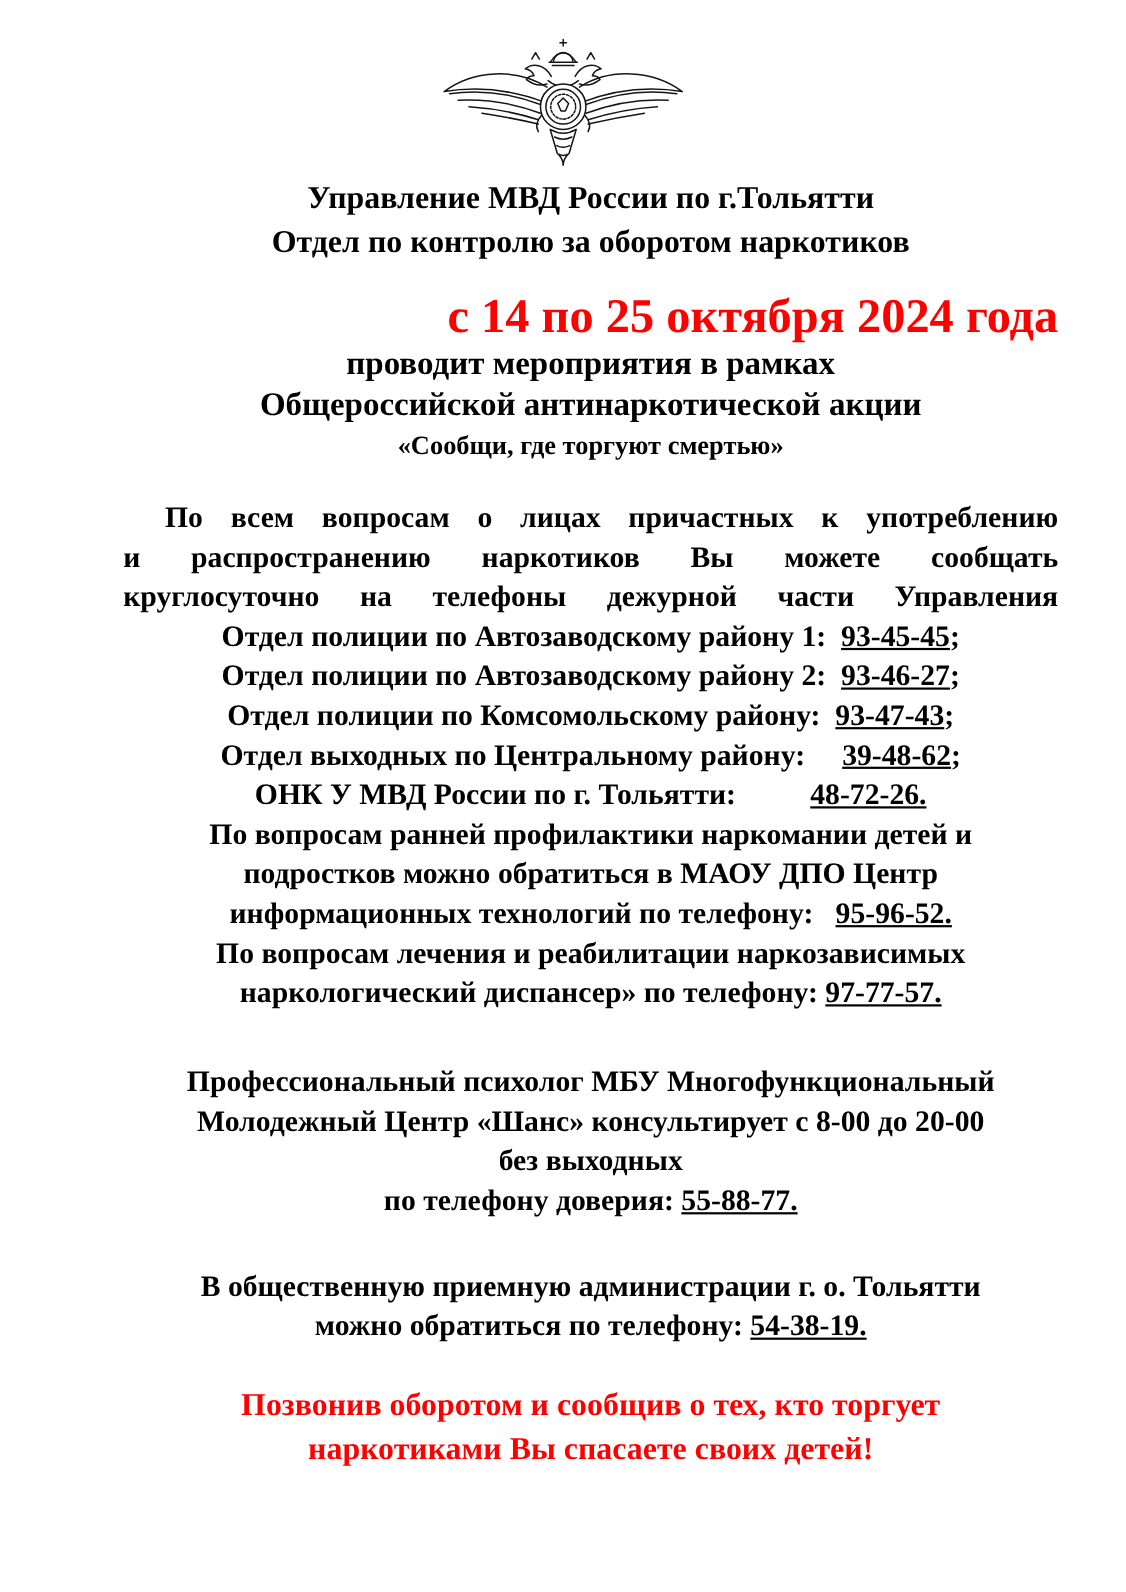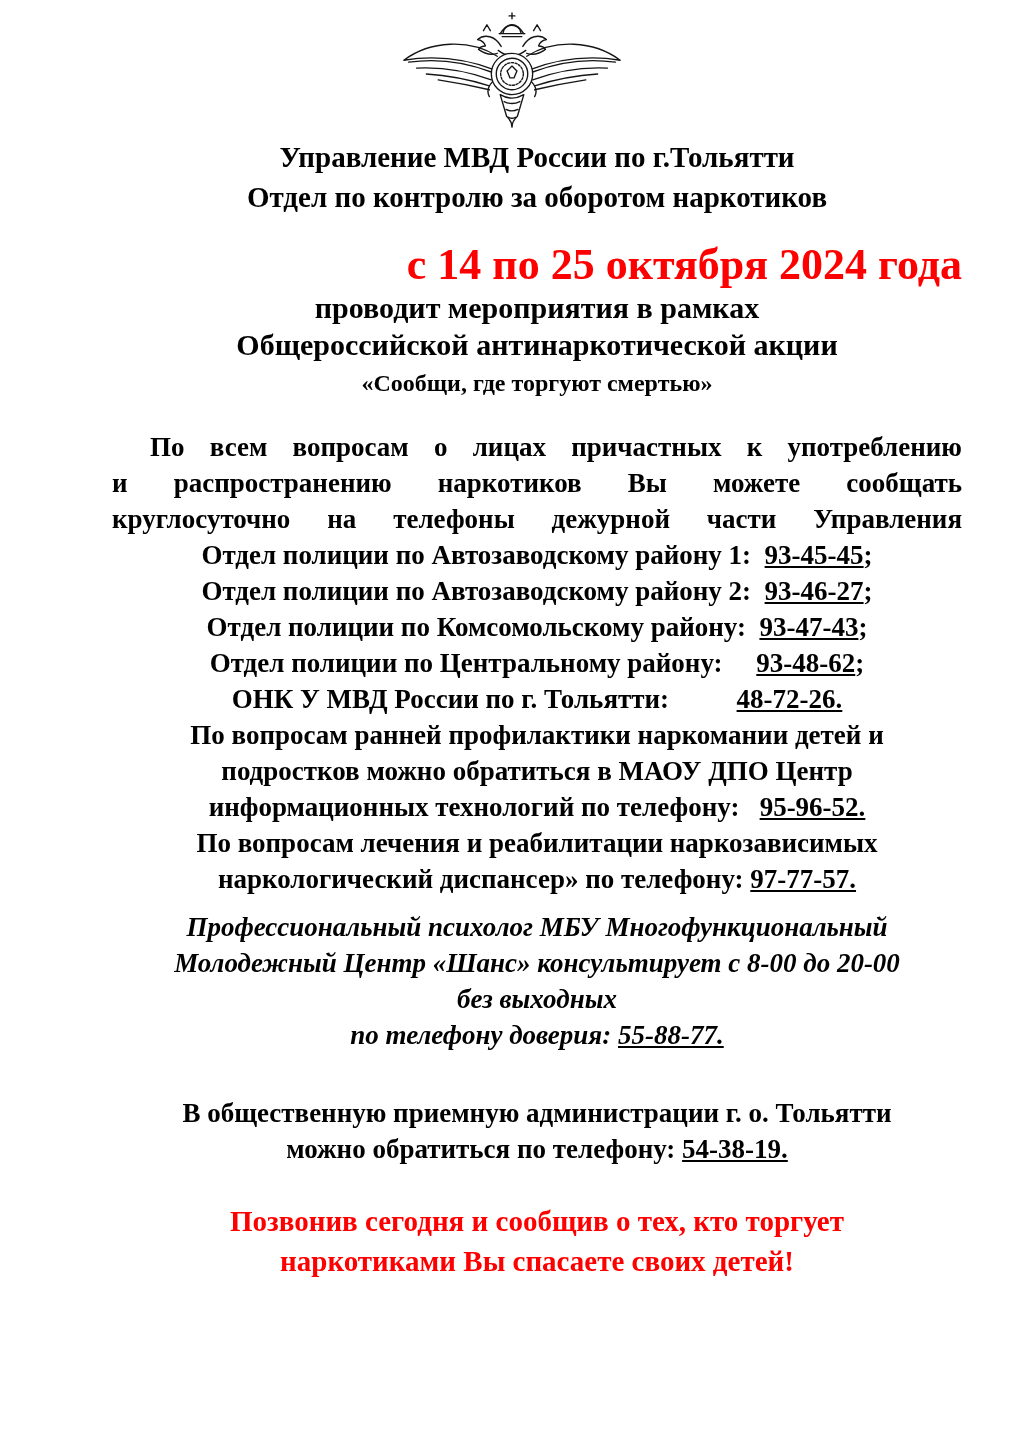--- a/index.html
+++ b/index.html
@@ -6,21 +6,21 @@
     margin: 0; padding: 0;
     background: #ffffff;
   }
   body {
     width: 1024px; height: 1447px;
     overflow: hidden;
     font-family: "Liberation Serif", "DejaVu Serif", serif;
     font-weight: bold;
     color: #000000;
   }
-  .page { padding-top: 11px; }
+  .page { padding-top: 34px; }
 
   .emblem-wrap { text-align: center; height: 126px; }
   .emblem-wrap svg { display: inline-block; }
 
   .content { width: 850px; margin-left: 112px; }
 
   .hdr { text-align: center; font-size: 29px; line-height: 40px; }
 
   .date-red {
     text-align: right; color: #ff0000;
@@ -39,21 +39,21 @@
   }
   .para-justify .jline:first-child { text-indent: 38px; }
 
   .center-block .line {
     font-size: 27px; line-height: 36px;
     text-align: center; white-space: pre;
   }
 
   .phone { text-decoration: underline; }
 
-  .gap-a { margin-top: 12px; font-style: italic; }
+  .gap-a { margin-top: 45px; }
   .gap-b { margin-top: 42px; }
   .gap-c { margin-top: 34px; }
 
   .footer-red .line {
     color: #ff0000;
     font-size: 29px; line-height: 40px;
     text-align: center; white-space: pre;
   }
 </style>
 </head>
@@ -117,21 +117,21 @@
     <div class="body-block para-justify">
         <div class="jline"><span>По всем вопросам о лицах причастных к употреблению</span></div>
         <div class="jline"><span>и распространению наркотиков Вы можете сообщать</span></div>
         <div class="jline"><span>круглосуточно на телефоны дежурной части Управления</span></div>
       </div>
 
     <div class="center-block">
         <div class="line"><span>Отдел полиции по Автозаводскому району 1:  </span><span class="phone">93-45-45</span><span>;</span></div>
         <div class="line"><span>Отдел полиции по Автозаводскому району 2:  </span><span class="phone">93-46-27</span><span>;</span></div>
         <div class="line"><span>Отдел полиции по Комсомольскому району:  </span><span class="phone">93-47-43</span><span>;</span></div>
-        <div class="line"><span>Отдел полиции по Центральному району:     </span><span class="phone">93-48-62</span><span>;</span></div>
+        <div class="line"><span>Отдел выходных по Центральному району:     </span><span class="phone">39-48-62</span><span>;</span></div>
         <div class="line"><span>ОНК У МВД России по г. Тольятти:          </span><span class="phone">48-72-26.</span></div>
       </div>
 
     <div class="center-block">
         <div class="line"><span>По вопросам ранней профилактики наркомании детей и</span></div>
         <div class="line"><span>подростков можно обратиться в МАОУ ДПО Центр</span></div>
         <div class="line"><span>информационных технологий по телефону:   </span><span class="phone">95-96-52.</span></div>
       </div>
 
     <div class="center-block">
@@ -145,18 +145,18 @@
         <div class="line"><span>без выходных</span></div>
         <div class="line"><span>по телефону доверия: </span><span class="phone">55-88-77.</span></div>
       </div>
 
     <div class="center-block gap-b">
         <div class="line"><span>В общественную приемную администрации г. о. Тольятти</span></div>
         <div class="line"><span>можно обратиться по телефону: </span><span class="phone">54-38-19.</span></div>
       </div>
 
     <div class="center-block footer-red gap-c">
-        <div class="line"><span>Позвонив сегодня и сообщив о тех, кто торгует</span></div>
+        <div class="line"><span>Позвонив оборотом и сообщив о тех, кто торгует</span></div>
         <div class="line"><span>наркотиками Вы спасаете своих детей!</span></div>
       </div>
 
   </div>
 </div>
 
 </body></html>

